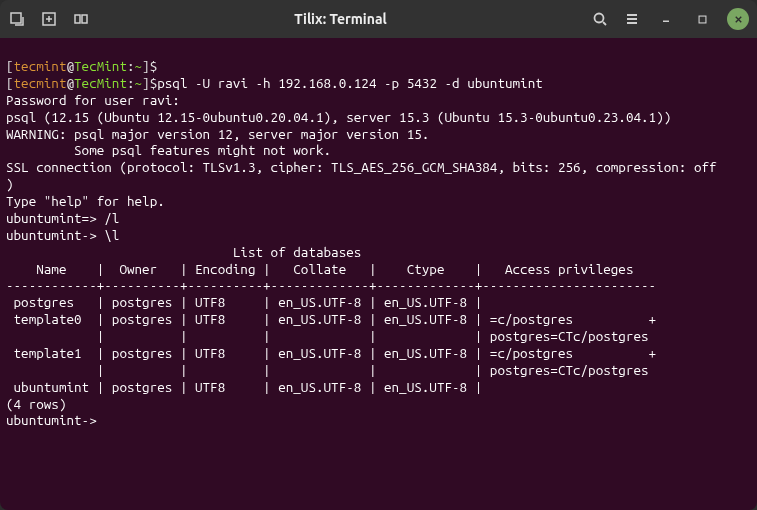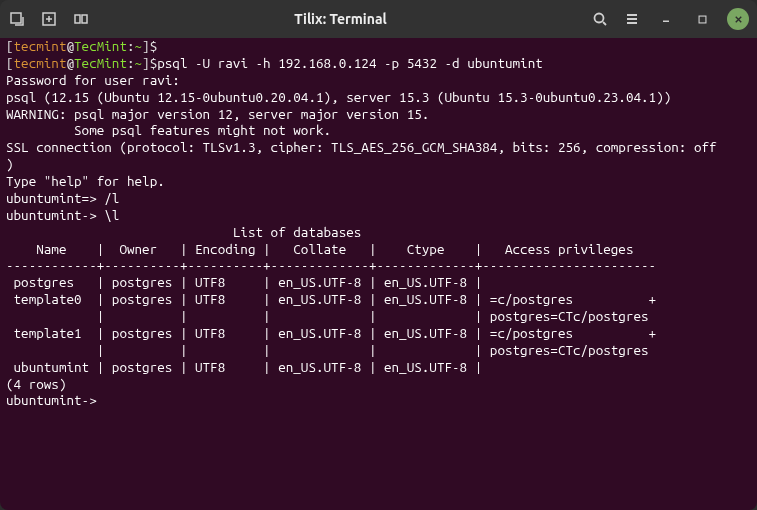--- a/index.html
+++ b/index.html
@@ -64,21 +64,21 @@
       color: #d0d0d0;
     }
     .win-close {
       background: #7aa762;
       color: #2c2c2c;
     }
     .terminal {
       flex: 1;
       background: #300a24;
       color: #ffffff;
-      padding: 0 6px;
+      padding: 20px 6px;
       font-size: 13.5px;
       line-height: 1.25;
       white-space: pre;
       font-family: "Ubuntu Mono", "DejaVu Sans Mono", monospace;
       overflow: hidden;
     }
     .prompt-user { color: #d89436; }
     .prompt-at { color: #e0e0e0; }
     .prompt-host { color: #8ae234; }
     .prompt-tilde { color: #e0e0e0; }

